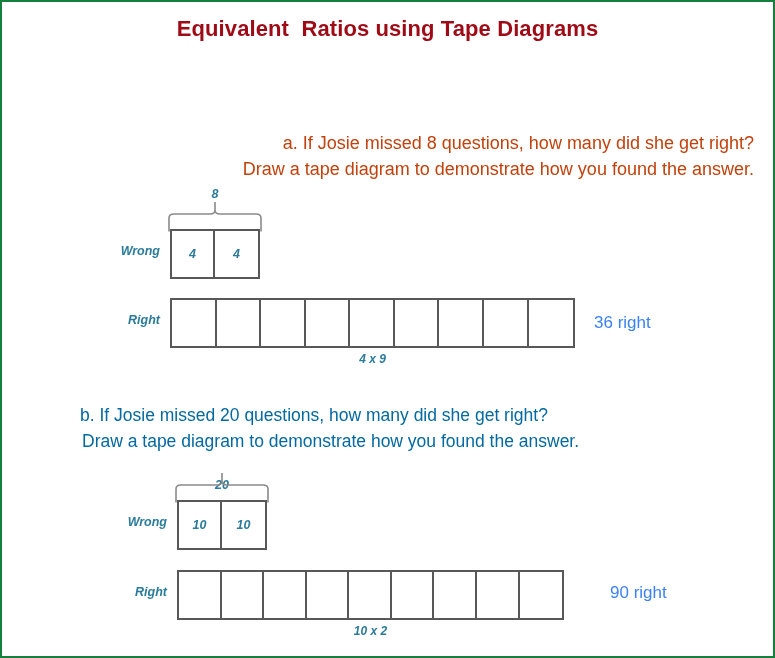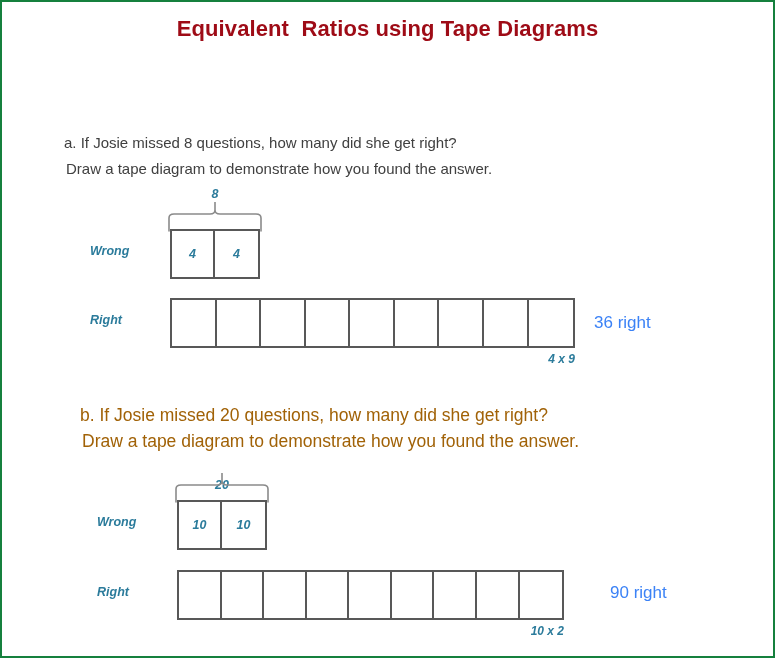--- a/index.html
+++ b/index.html
@@ -45,42 +45,43 @@
     width: 715px;
     font-size: 17.5px;
     line-height: 25px;
     color: #000000;
   }
   .prompt-a {
     position: absolute;
     left: 62px;
     top: 128px;
     width: 690px;
-    font-size: 15px;
+    font-size: 18px;
     line-height: 26px;
-    color: #404040;
+    color: #c2410c;
+    text-align: right;
   }
   .prompt-b {
     position: absolute;
     left: 78px;
     top: 400px;
     width: 690px;
     font-size: 17.5px;
     line-height: 26px;
-    color: #a16207;
+    color: #0369a1;
   }
   .prompt-line2 { display: block; padding-left: 2px; }
 
   .side-label {
     position: absolute;
     font-size: 12.5px;
     font-weight: bold;
     font-style: italic;
     color: #2b7b9b;
-    text-align: left;
+    text-align: right;
     white-space: nowrap;
   }
 
   .tape {
     position: absolute;
     display: flex;
     box-sizing: border-box;
     border: 2px solid #585858;
     background: #ffffff;
   }
@@ -113,21 +114,21 @@
     white-space: nowrap;
   }
 
   
   .under-label {
     position: absolute;
     font-size: 12px;
     font-weight: bold;
     font-style: italic;
     color: #2b7b9b;
-    text-align: right;
+    text-align: center;
     white-space: nowrap;
   }
 
   
   .answer {
     position: absolute;
     font-size: 17px;
     font-weight: normal;
     color: #3b82f6;
     white-space: nowrap;

